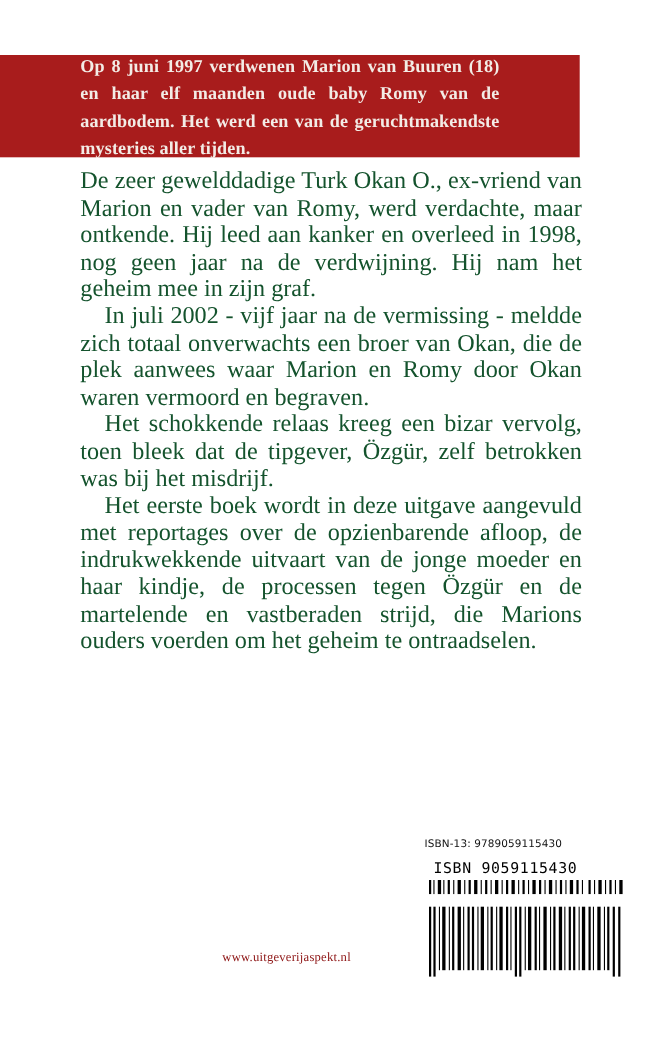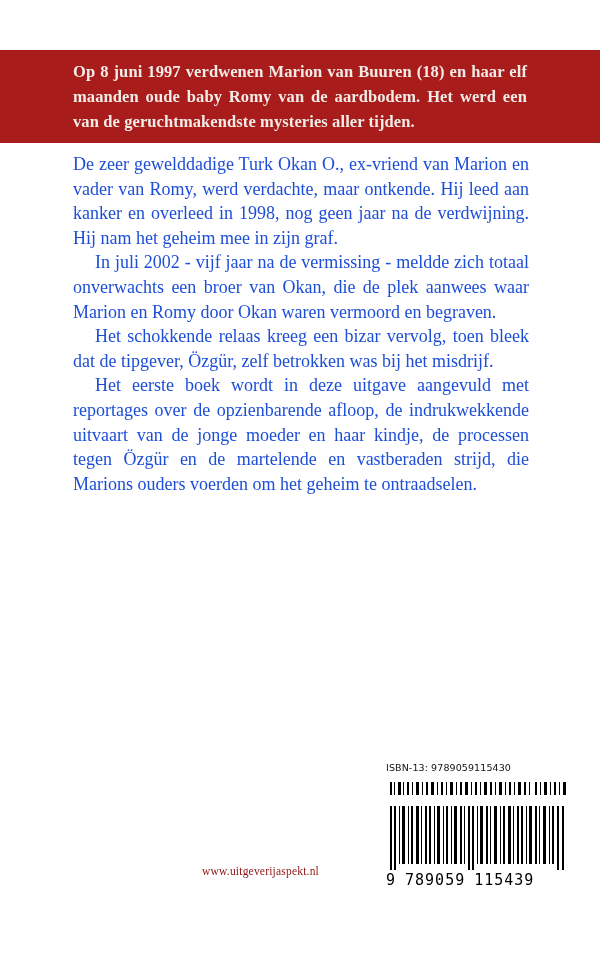--- a/index.html
+++ b/index.html
@@ -18,21 +18,21 @@
   .page {
     position: absolute;
     inset: 0;
     background: #ffffff;
   }
 
   
   .band {
     position: absolute;
     left: 0;
-    width: 600px;
+    width: 527px;
     background: #a81c1c;
     box-sizing: border-box;
     padding: 0 73px 0 73px;
     display: flex;
     flex-direction: column;
     justify-content: center;
   }
   .band-top {
     top: 50px;
     height: 93px;
@@ -62,22 +62,22 @@
 
   
   .body-copy {
     position: absolute;
     left: 73px;
     top: 152px;
     width: 456px;
   }
   .body-copy p {
     margin: 0;
-    color: #1d4ed8;
-    font-size: 18px;
+    color: #14532d;
+    font-size: 22px;
     line-height: 24.6px;
     text-align: justify;
     text-align-last: left;
     text-indent: 22px;
   }
   .body-copy p.first {
     text-indent: 0;
   }
   .body-copy .ital {
     font-style: italic;
@@ -173,20 +173,21 @@
     <p>Het eerste boek wordt in deze uitgave aangevuld met reportages over de opzienbarende afloop, de indrukwekkende uitvaart van de jonge moeder en haar kindje, de processen tegen Özgür en de martelende en vastberaden strijd, die Marions ouders voerden om het geheim te ontraadselen.</p>
   </div>
 
 
   <div class="publisher">
     <div class="publisher-url">www.uitgeverijaspekt.nl</div>
   </div>
 
   <div class="barcode-block">
     <div class="isbn13">ISBN-13: 9789059115430</div>
+    <div class="isbn10-row">ISBN 9059115430</div>
 
     <svg class="bars-small" viewBox="0 0 178 13" preserveAspectRatio="none">
       <g fill="#000000">
         <rect x="0" y="0" width="2" height="13"></rect>
         <rect x="4" y="0" width="1" height="13"></rect>
         <rect x="8" y="0" width="3" height="13"></rect>
         <rect x="13" y="0" width="1" height="13"></rect>
         <rect x="17" y="0" width="2" height="13"></rect>
         <rect x="22" y="0" width="1" height="13"></rect>
         <rect x="26" y="0" width="3" height="13"></rect>
@@ -261,16 +262,15 @@
         <rect x="145" y="0" width="2" height="58"></rect>
         <rect x="149" y="0" width="1" height="58"></rect>
         <rect x="153" y="0" width="3" height="58"></rect>
         <rect x="159" y="0" width="1" height="58"></rect>
         <rect x="162" y="0" width="2" height="58"></rect>
         <rect x="167" y="0" width="2" height="64"></rect>
         <rect x="172" y="0" width="2" height="64"></rect>
       </g>
     </svg>
 
-    <div class="ean-digits"><span class="lead">9</span><span class="grp">789059</span><span>115439</span></div>
   </div>
 
 </div>
 
 </body></html>

